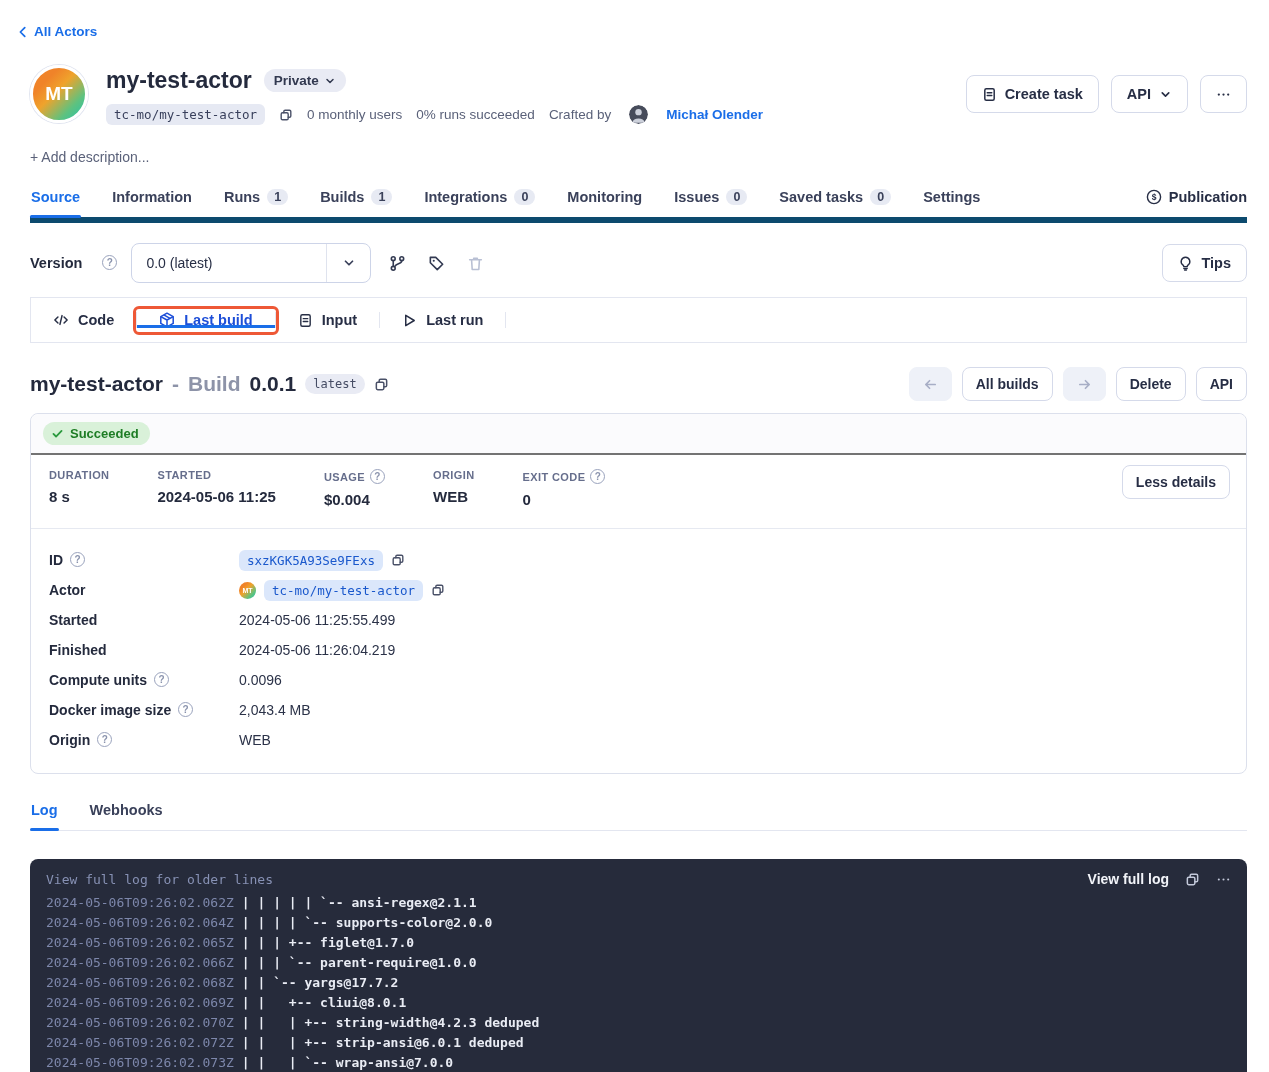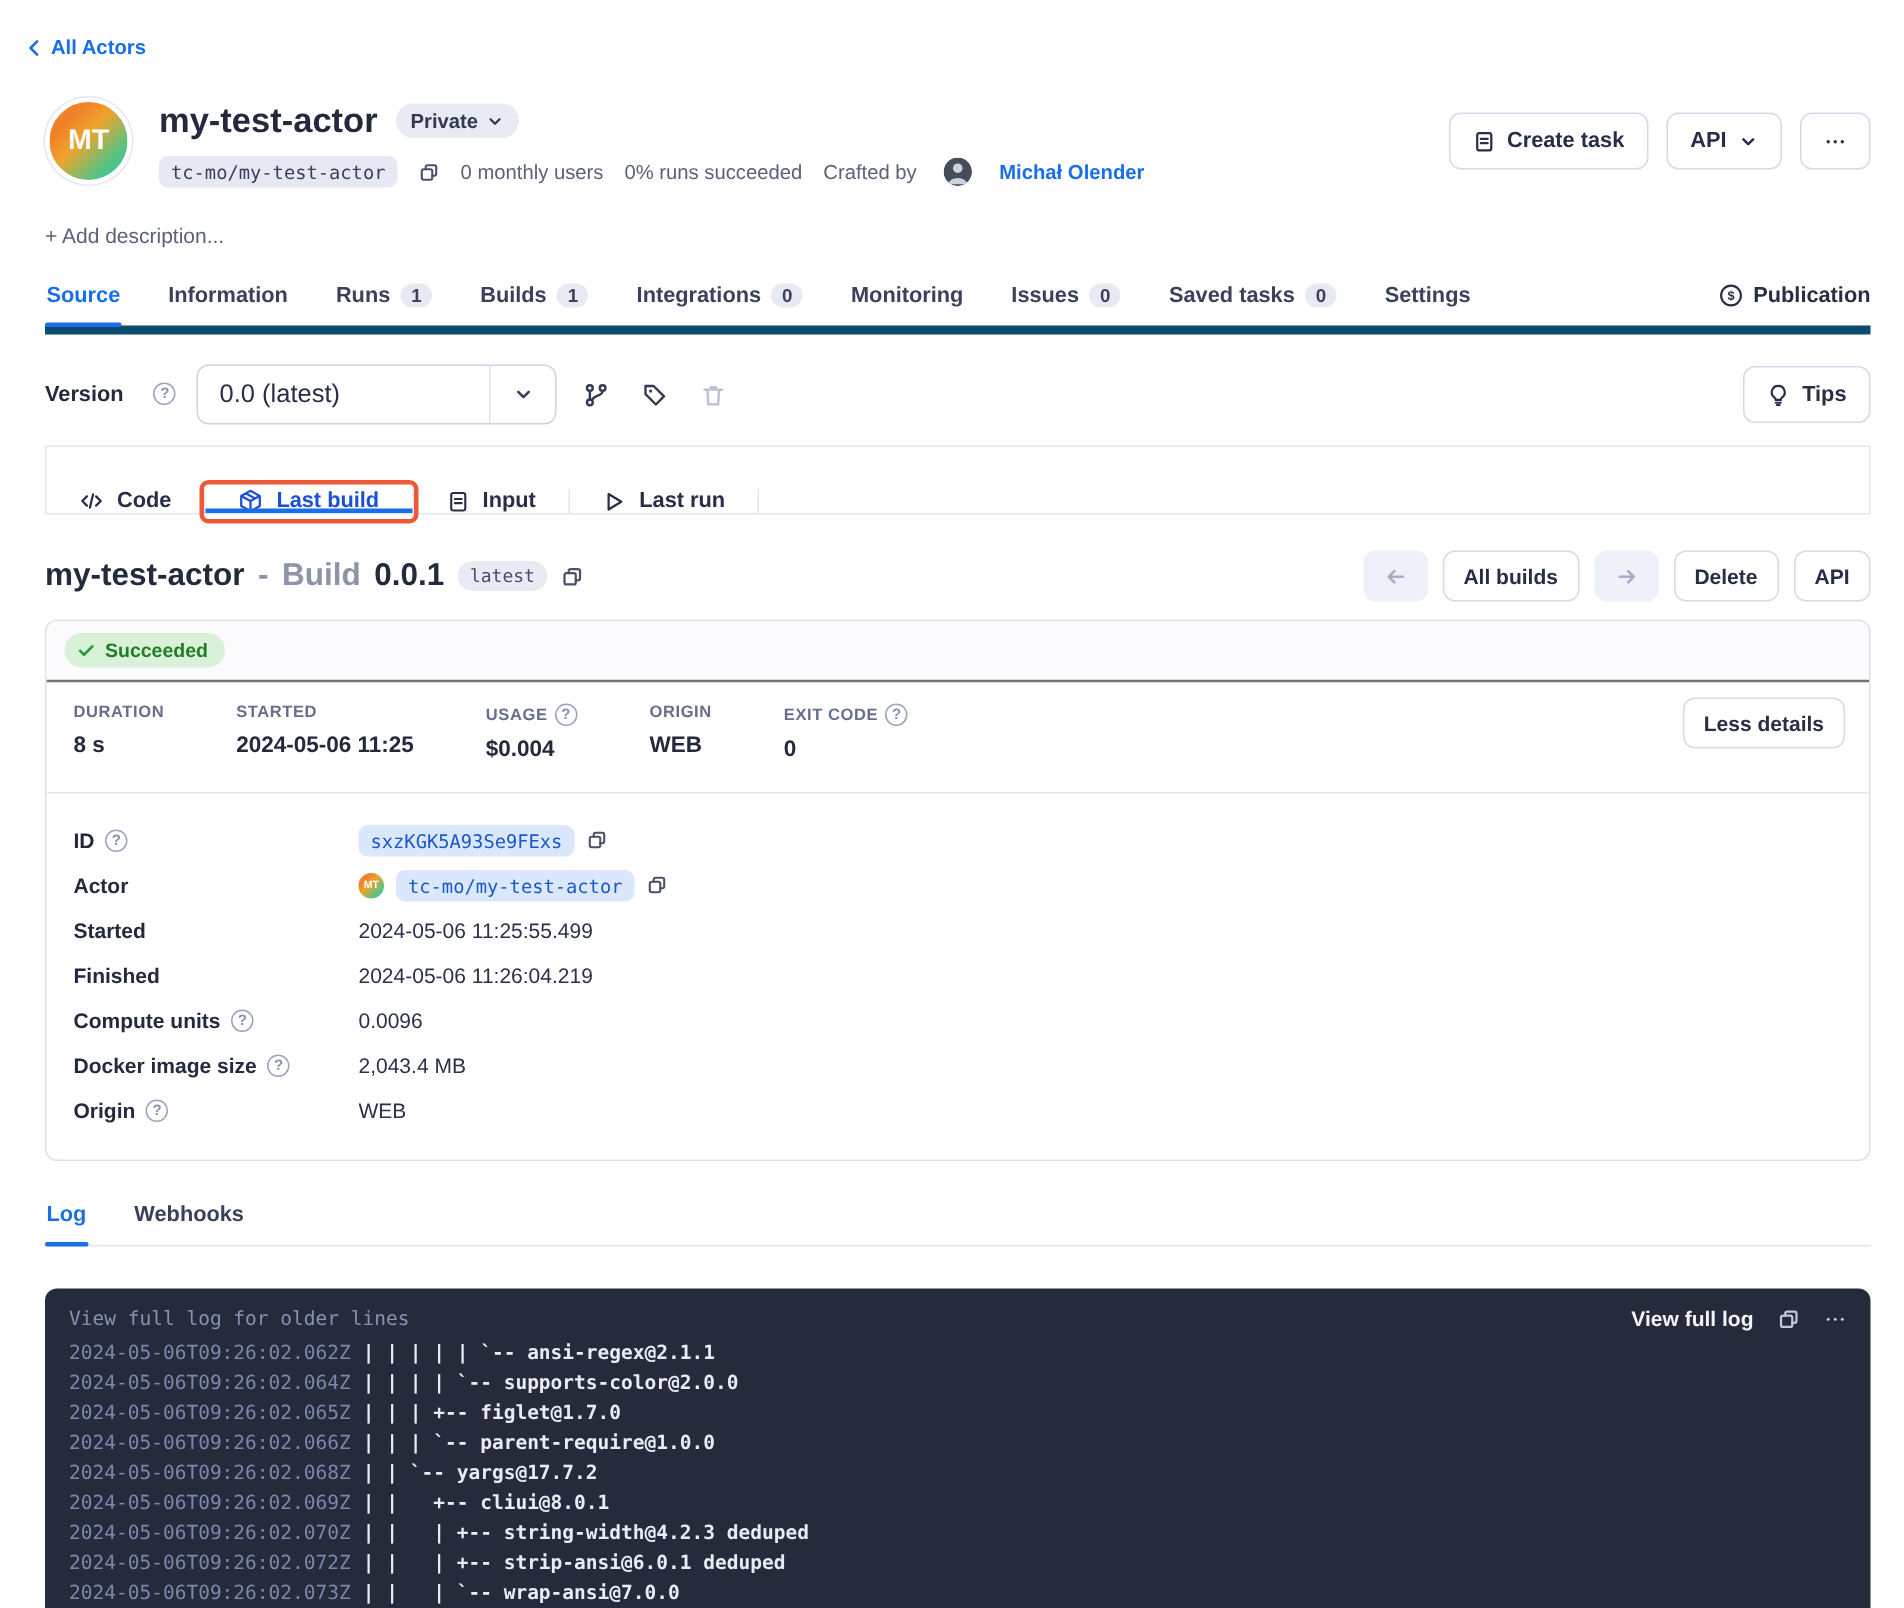--- a/index.html
+++ b/index.html
@@ -56,28 +56,28 @@
 
   
   .version-row { margin-top:20px; display:flex; align-items:center; justify-content:space-between; }
   .version-left { display:flex; align-items:center; gap:14px; }
   .version-label { display:flex; align-items:flex-start; gap:20px; font-size:14.5px; font-weight:700; }
   .help { display:inline-flex; align-items:center; justify-content:center; width:15px; height:15px;
     border:1.4px solid #9aa3bd; border-radius:50%; color:#8a93ad; font-size:10px; font-weight:700; cursor:pointer; }
   .help::after { content:"?"; }
   .select { display:flex; align-items:center; width:240px; height:40px; border:1px solid #cdd4e8;
     border-radius:8px; background:#fff; cursor:pointer; }
-  .select-value { flex:1; padding:0 14px; font-size:17px; color:#272e45; }
+  .select-value { flex:1; padding:0 14px; font-size:14px; color:#272e45; }
   .select-caret { width:44px; height:100%; display:flex; align-items:center; justify-content:center;
     border-left:1px solid #dfe3ee; color:#3a415a; }
   .ver-icon { color:#333a52; display:inline-flex; padding:4px; cursor:pointer; }
   .ver-icon.disabled { color:#b9c0d4; cursor:default; }
 
   
-  .subtabs { margin-top:14px; display:flex; border:1px solid #e3e6f0; height:46px; align-items:flex-end; }
+  .subtabs { margin-top:14px; display:flex; border:1px solid #e3e6f0; height:46px; align-items:center; }
   .subtab { display:flex; align-items:center; gap:9px; padding:0 22px; font-size:14.5px; font-weight:600;
     color:#272e45; border-right:1px solid #e3e6f0; cursor:pointer; position:relative; }
   .subtab.active { color:#1d4ed8; }
   .subtab.active::after { content:""; position:absolute; left:0; right:0; bottom:0; height:3px; background:#1a6ee8; }
   .annotation { position:absolute; top:-6px; left:-4px; right:-4px; bottom:-7px;
     border:3px solid #ee5836; border-radius:6px; pointer-events:none; z-index:5; }
 
   
   .build-row { margin-top:24px; display:flex; justify-content:space-between; align-items:center; }
   .build-title { display:flex; align-items:center; gap:9px; font-size:21px; }
@@ -92,21 +92,21 @@
     border-radius:8px 8px 0 0; }
   .status-badge { display:inline-flex; align-items:center; gap:6px; background:#d9f1d9; color:#1e7d25;
     border-radius:14px; padding:4px 11px 4px 8px; font-size:13px; font-weight:600; }
   .stats { position:relative; display:flex; gap:48px; padding:14px 18px 20px; }
   .stat-label { display:flex; align-items:center; gap:5px; font-size:11px; font-weight:700;
     letter-spacing:.4px; color:#666e8c; }
   .stat-value { margin-top:7px; font-size:15px; font-weight:700; color:#242a3d; }
   .less-details { position:absolute; right:16px; top:10px; }
   .card-details { border-top:1px solid #e6e9f1; padding:16px 18px 18px; }
   .detail-row { display:grid; grid-template-columns:190px auto; align-items:center; min-height:30px; }
-  .detail-label { display:flex; align-items:center; gap:7px; font-size:14px; font-weight:700; color:#242a3d; }
+  .detail-label { display:flex; gap:7px; font-size:14px; font-weight:700; color:#242a3d; }
   .detail-value { font-size:14px; color:#2b3248; display:flex; align-items:center; gap:8px; }
   .id-pill { background:#dbe7fb; color:#1a58cc; border-radius:6px; padding:3px 8px; font-size:12.5px; }
   .mini-avatar { width:17px; height:17px; border-radius:50%;
     background:linear-gradient(135deg,#f08329 25%,#efa32c 45%,#5ec27f 75%,#2fc3a4 95%);
     display:inline-flex; align-items:center; justify-content:center; color:#fff; font-size:7px; font-weight:700; }
 
   
   .logtabs { margin-top:22px; display:flex; gap:30px; border-bottom:1px solid #e3e6f0; }
 
   

